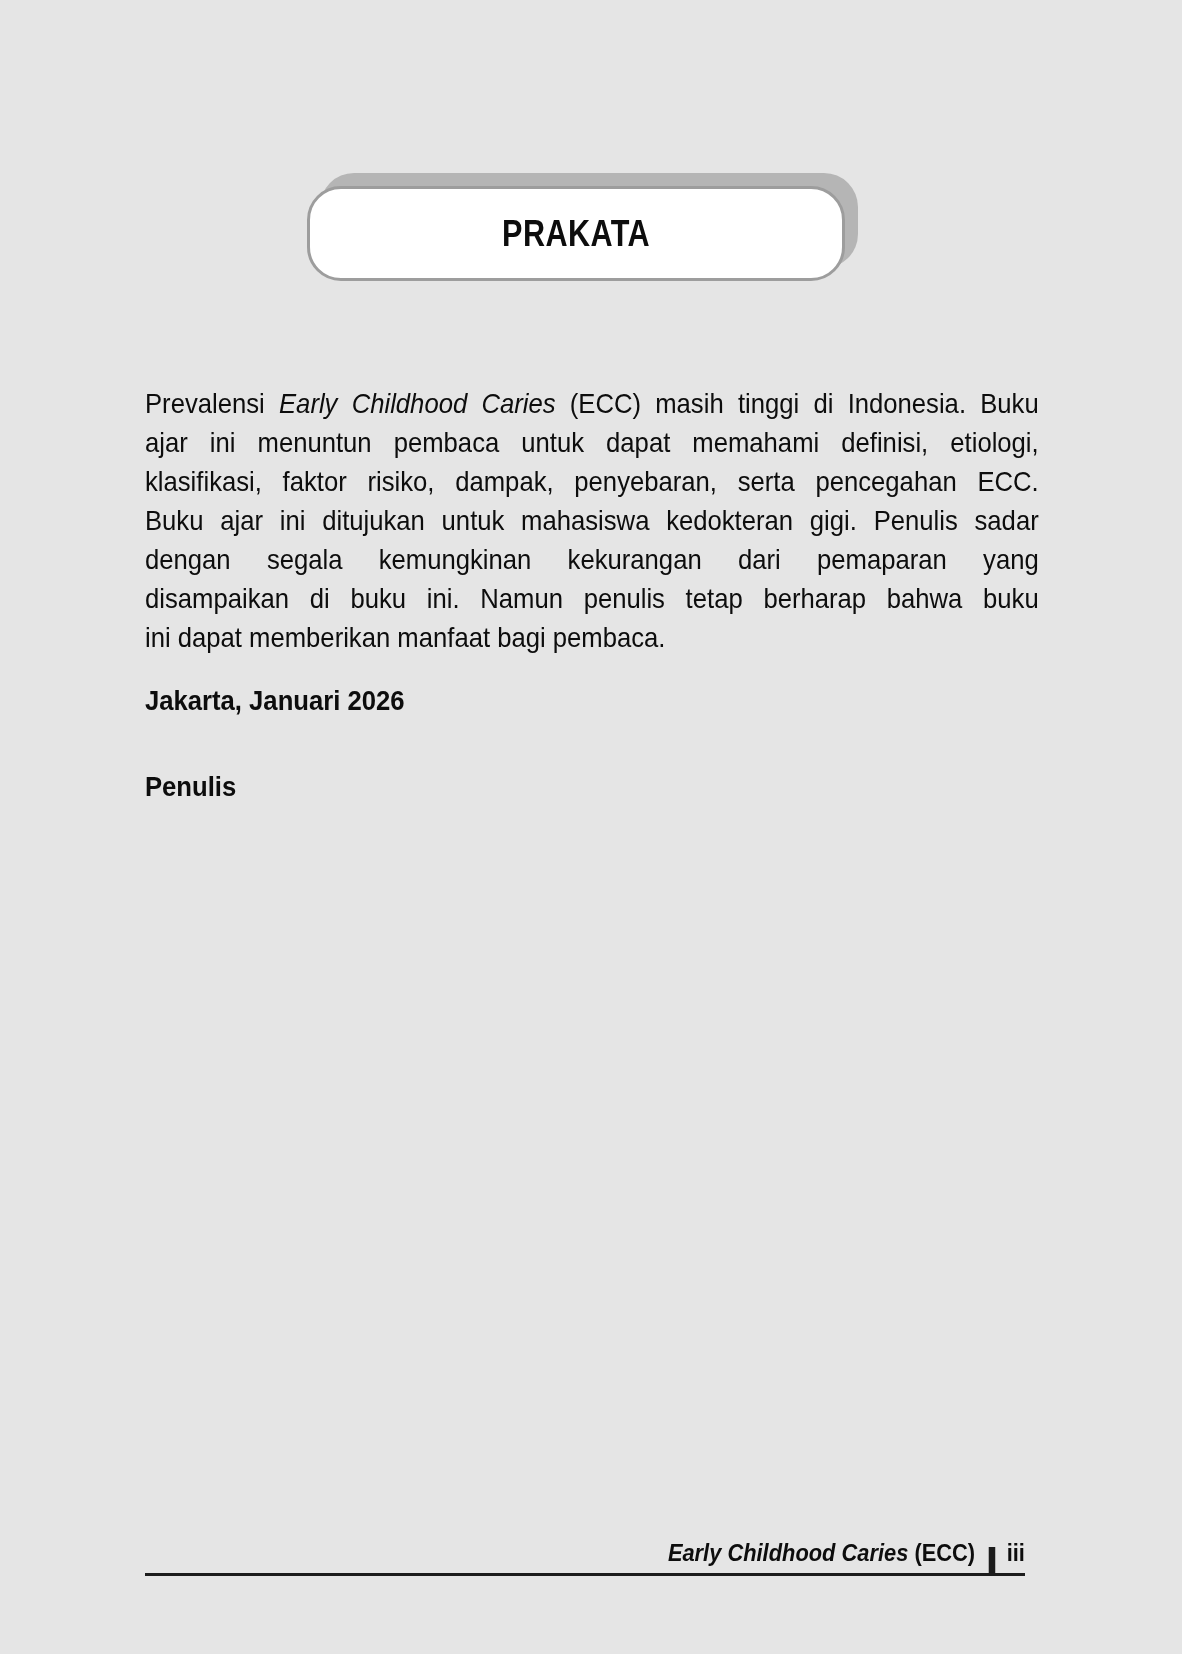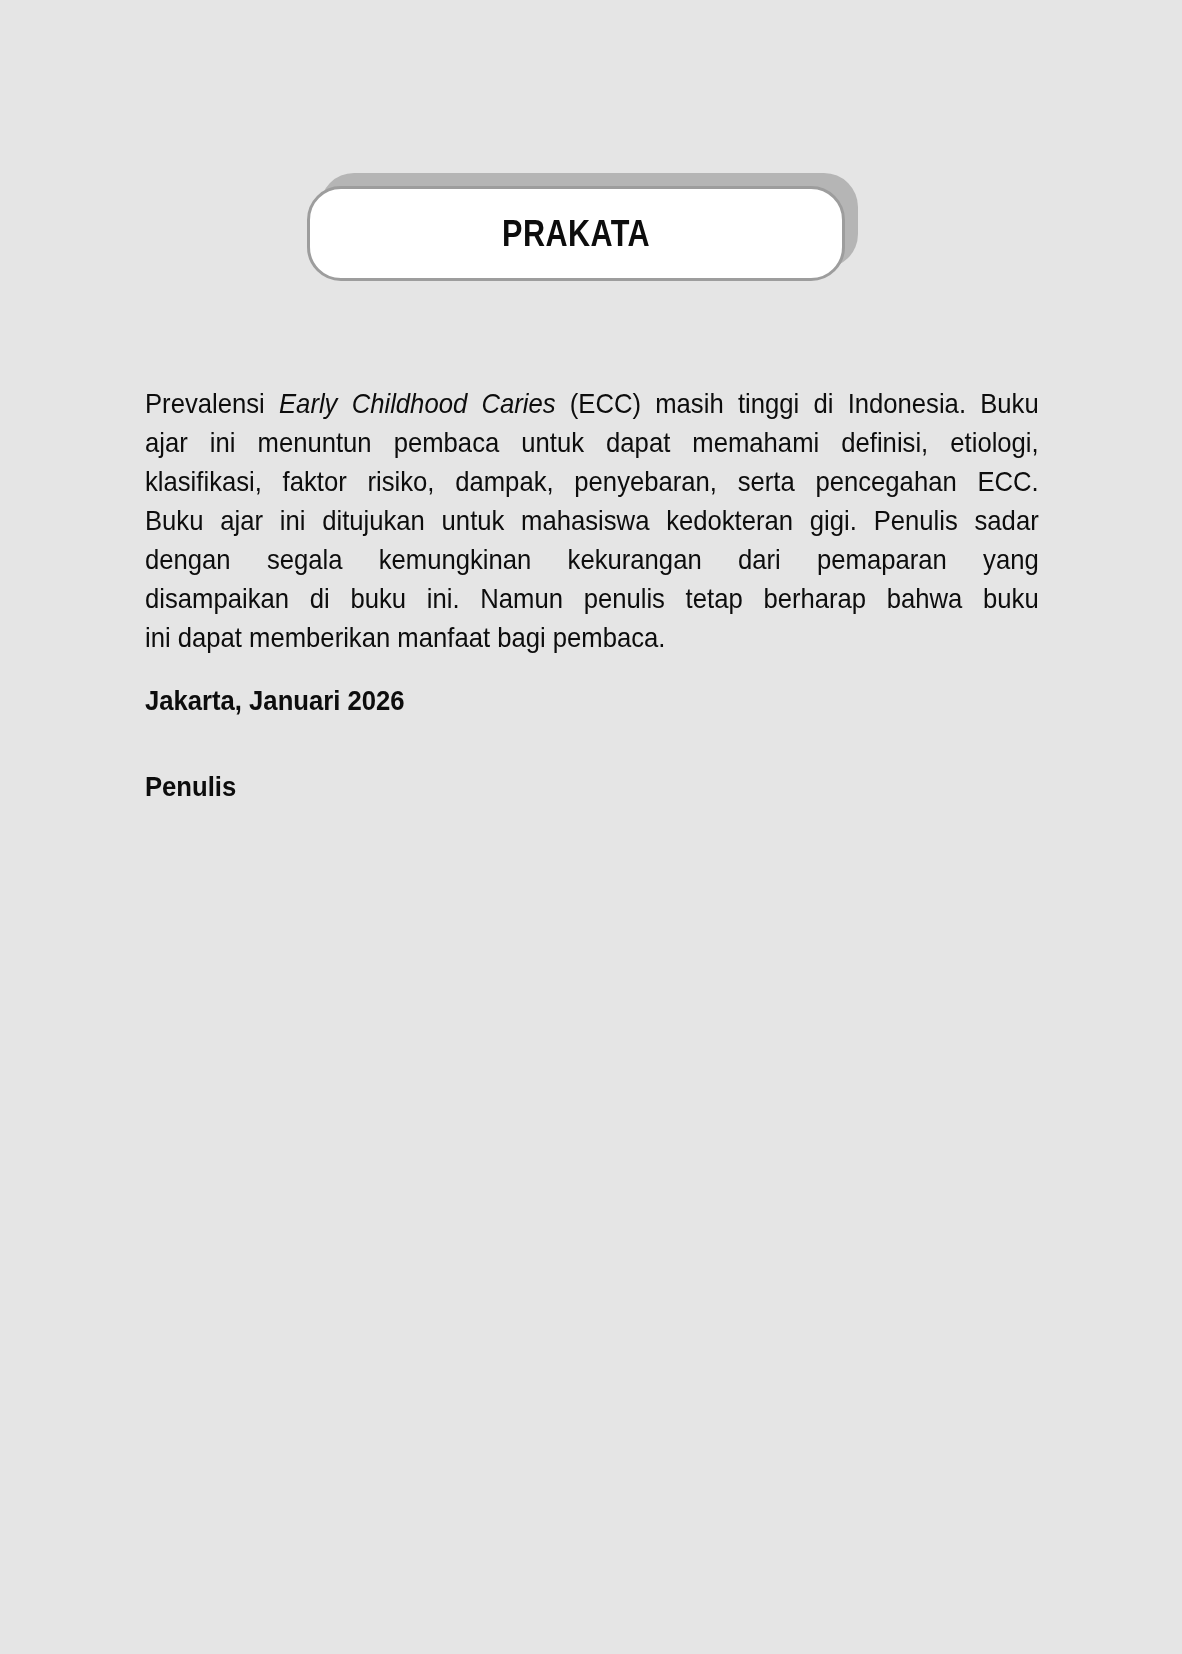--- a/index.html
+++ b/index.html
@@ -81,14 +81,21 @@
       <div class="jline">klasifikasi, faktor risiko, dampak, penyebaran,  serta pencegahan ECC.</div>
       <div class="jline">Buku ajar ini ditujukan untuk mahasiswa kedokteran gigi. Penulis sadar</div>
       <div class="jline">dengan segala kemungkinan kekurangan dari pemaparan yang</div>
       <div class="jline">disampaikan di buku ini. Namun penulis tetap berharap bahwa buku</div>
       <div class="lastline">ini dapat memberikan manfaat bagi pembaca.</div>
     </div>
     <div class="dateline">Jakarta, Januari 2026</div>
     <div class="author">Penulis</div>
   </div>
 
+  <div class="footer">
+    <div class="footer-inner">
+      <span class="footer-text"><span class="it">Early Childhood Caries</span><span> (ECC)</span></span>
+      <span class="f-bar"></span>
+      <span class="f-page">iii</span>
+    </div>
+  </div>
 
 </div>
 
 </body></html>

